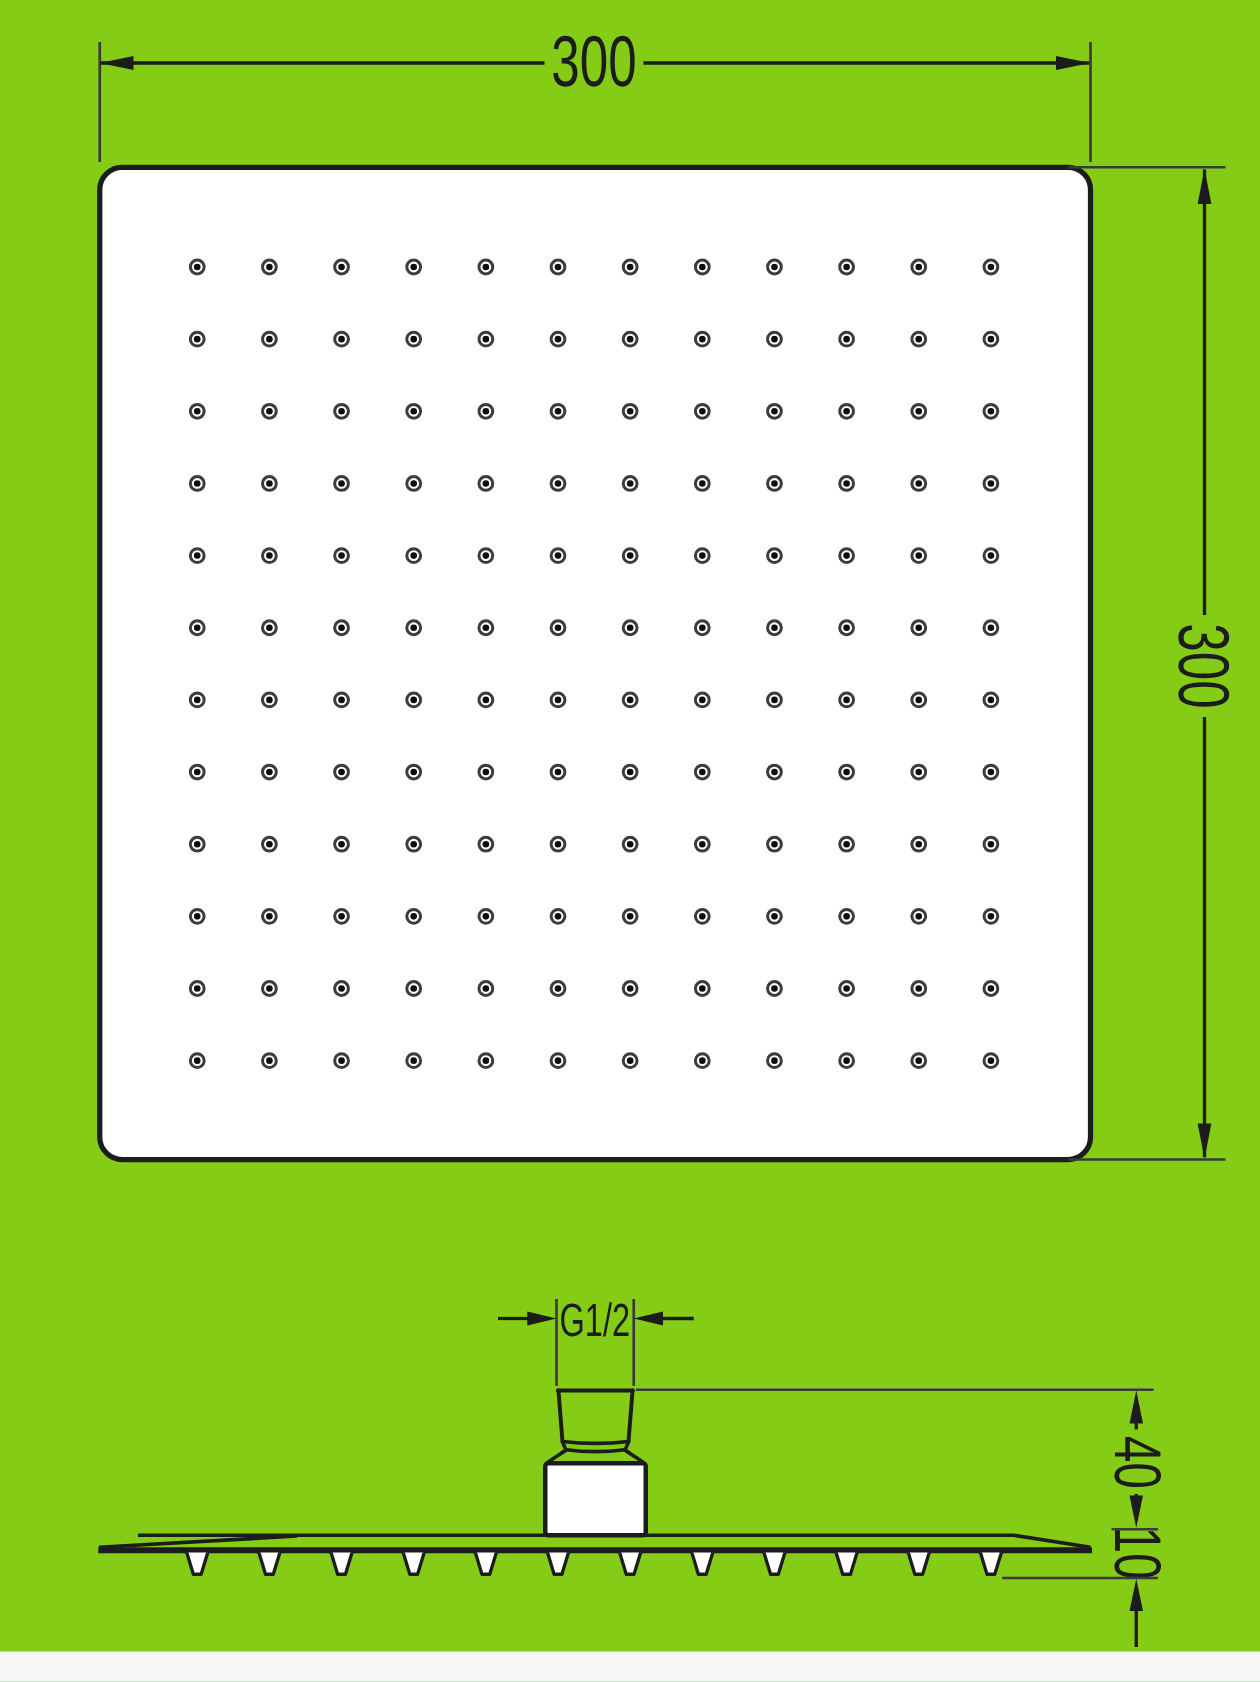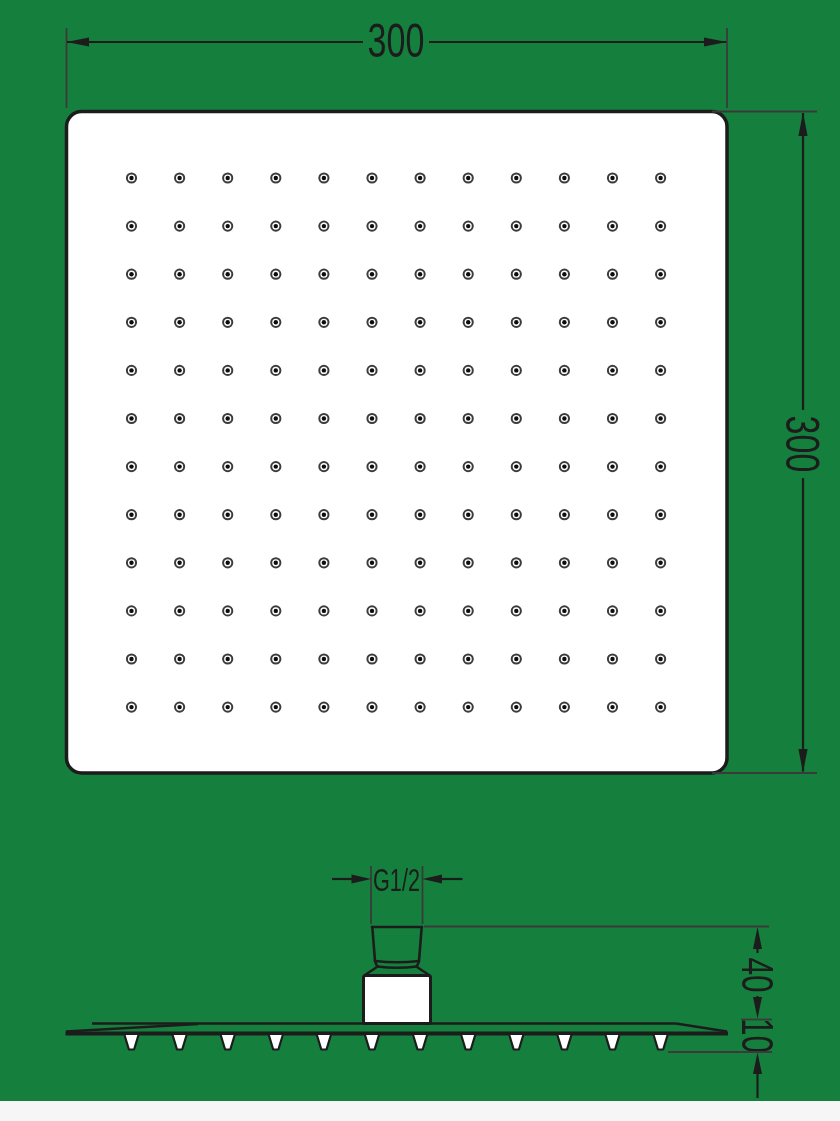--- a/index.html
+++ b/index.html
@@ -1,16 +1,16 @@
 <!DOCTYPE html>
 <html><head>
 <meta charset="utf-8">
 <style>
   html,body{margin:0;padding:0;background:#fff;}
-  .sheet{position:relative;width:840px;height:1121px;background:#15803d;overflow:hidden;}
+  .sheet{position:relative;width:840px;height:1121px;background:#84cc16;overflow:hidden;}
   .sheet svg{position:absolute;left:0;top:0;}
   svg text{
     font-family:"Liberation Sans", sans-serif;
     fill:#1c1c1c;
   }
 </style>
 </head>
 <body>
 
 <div class="sheet">

